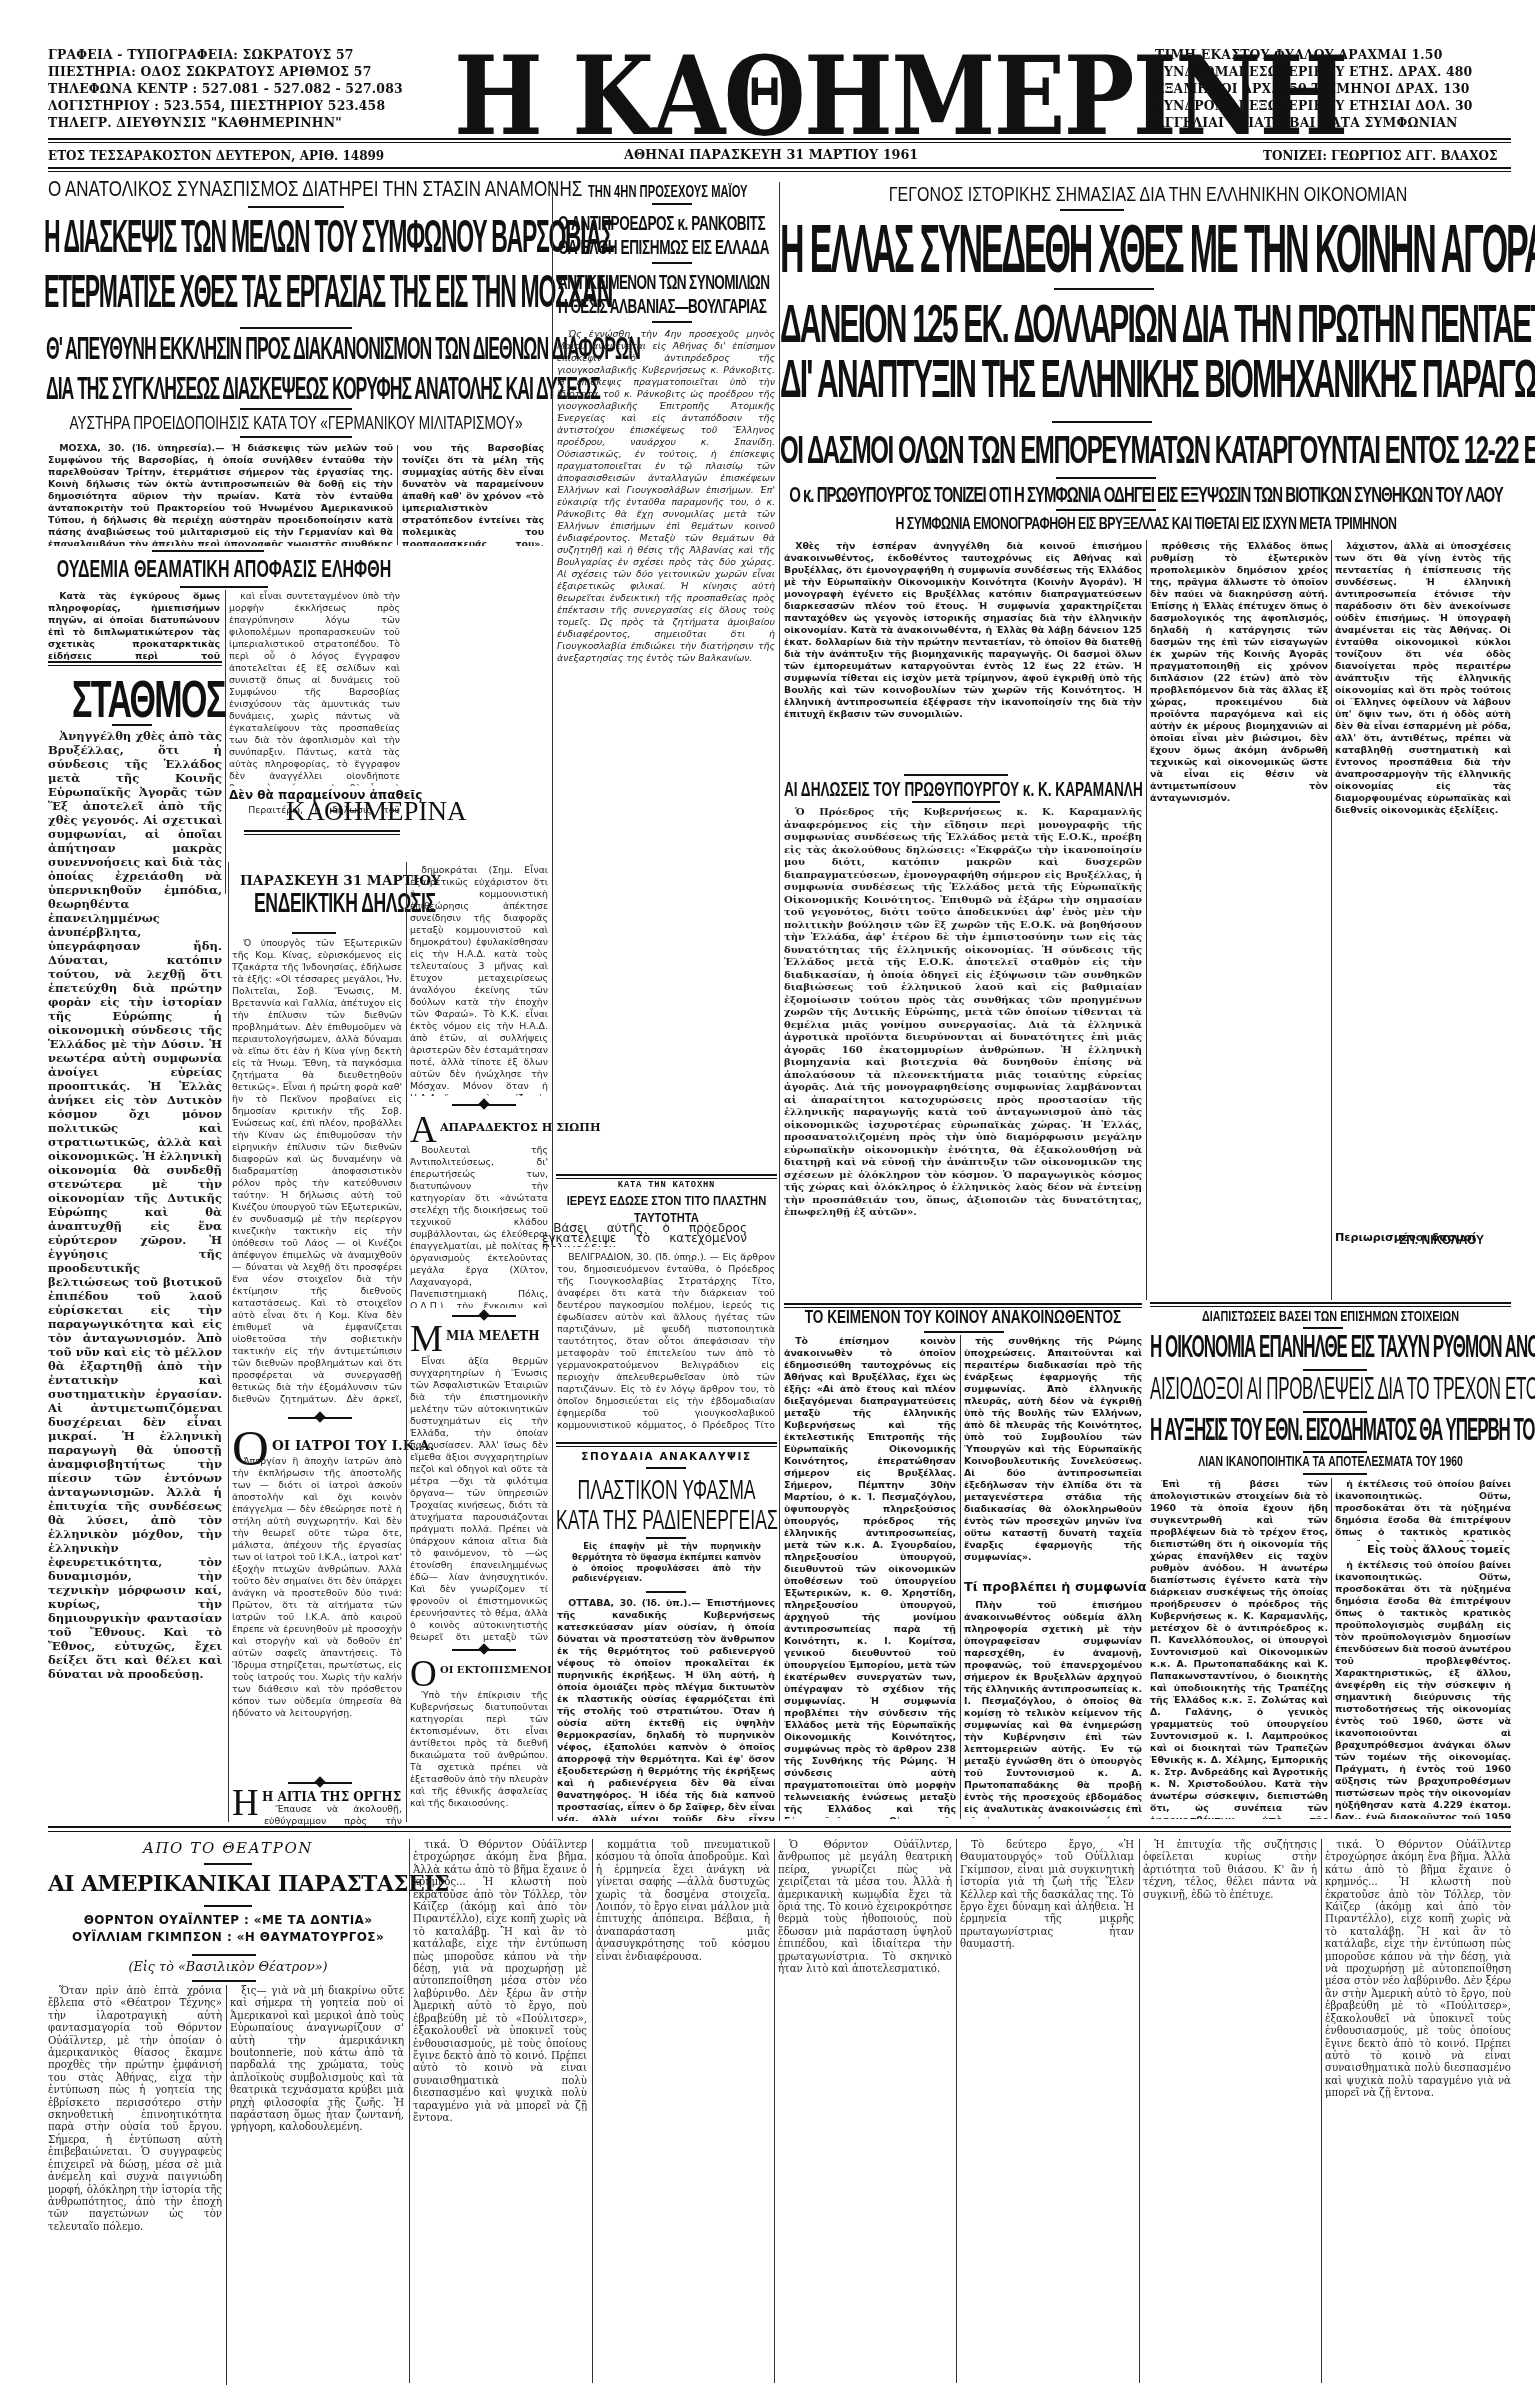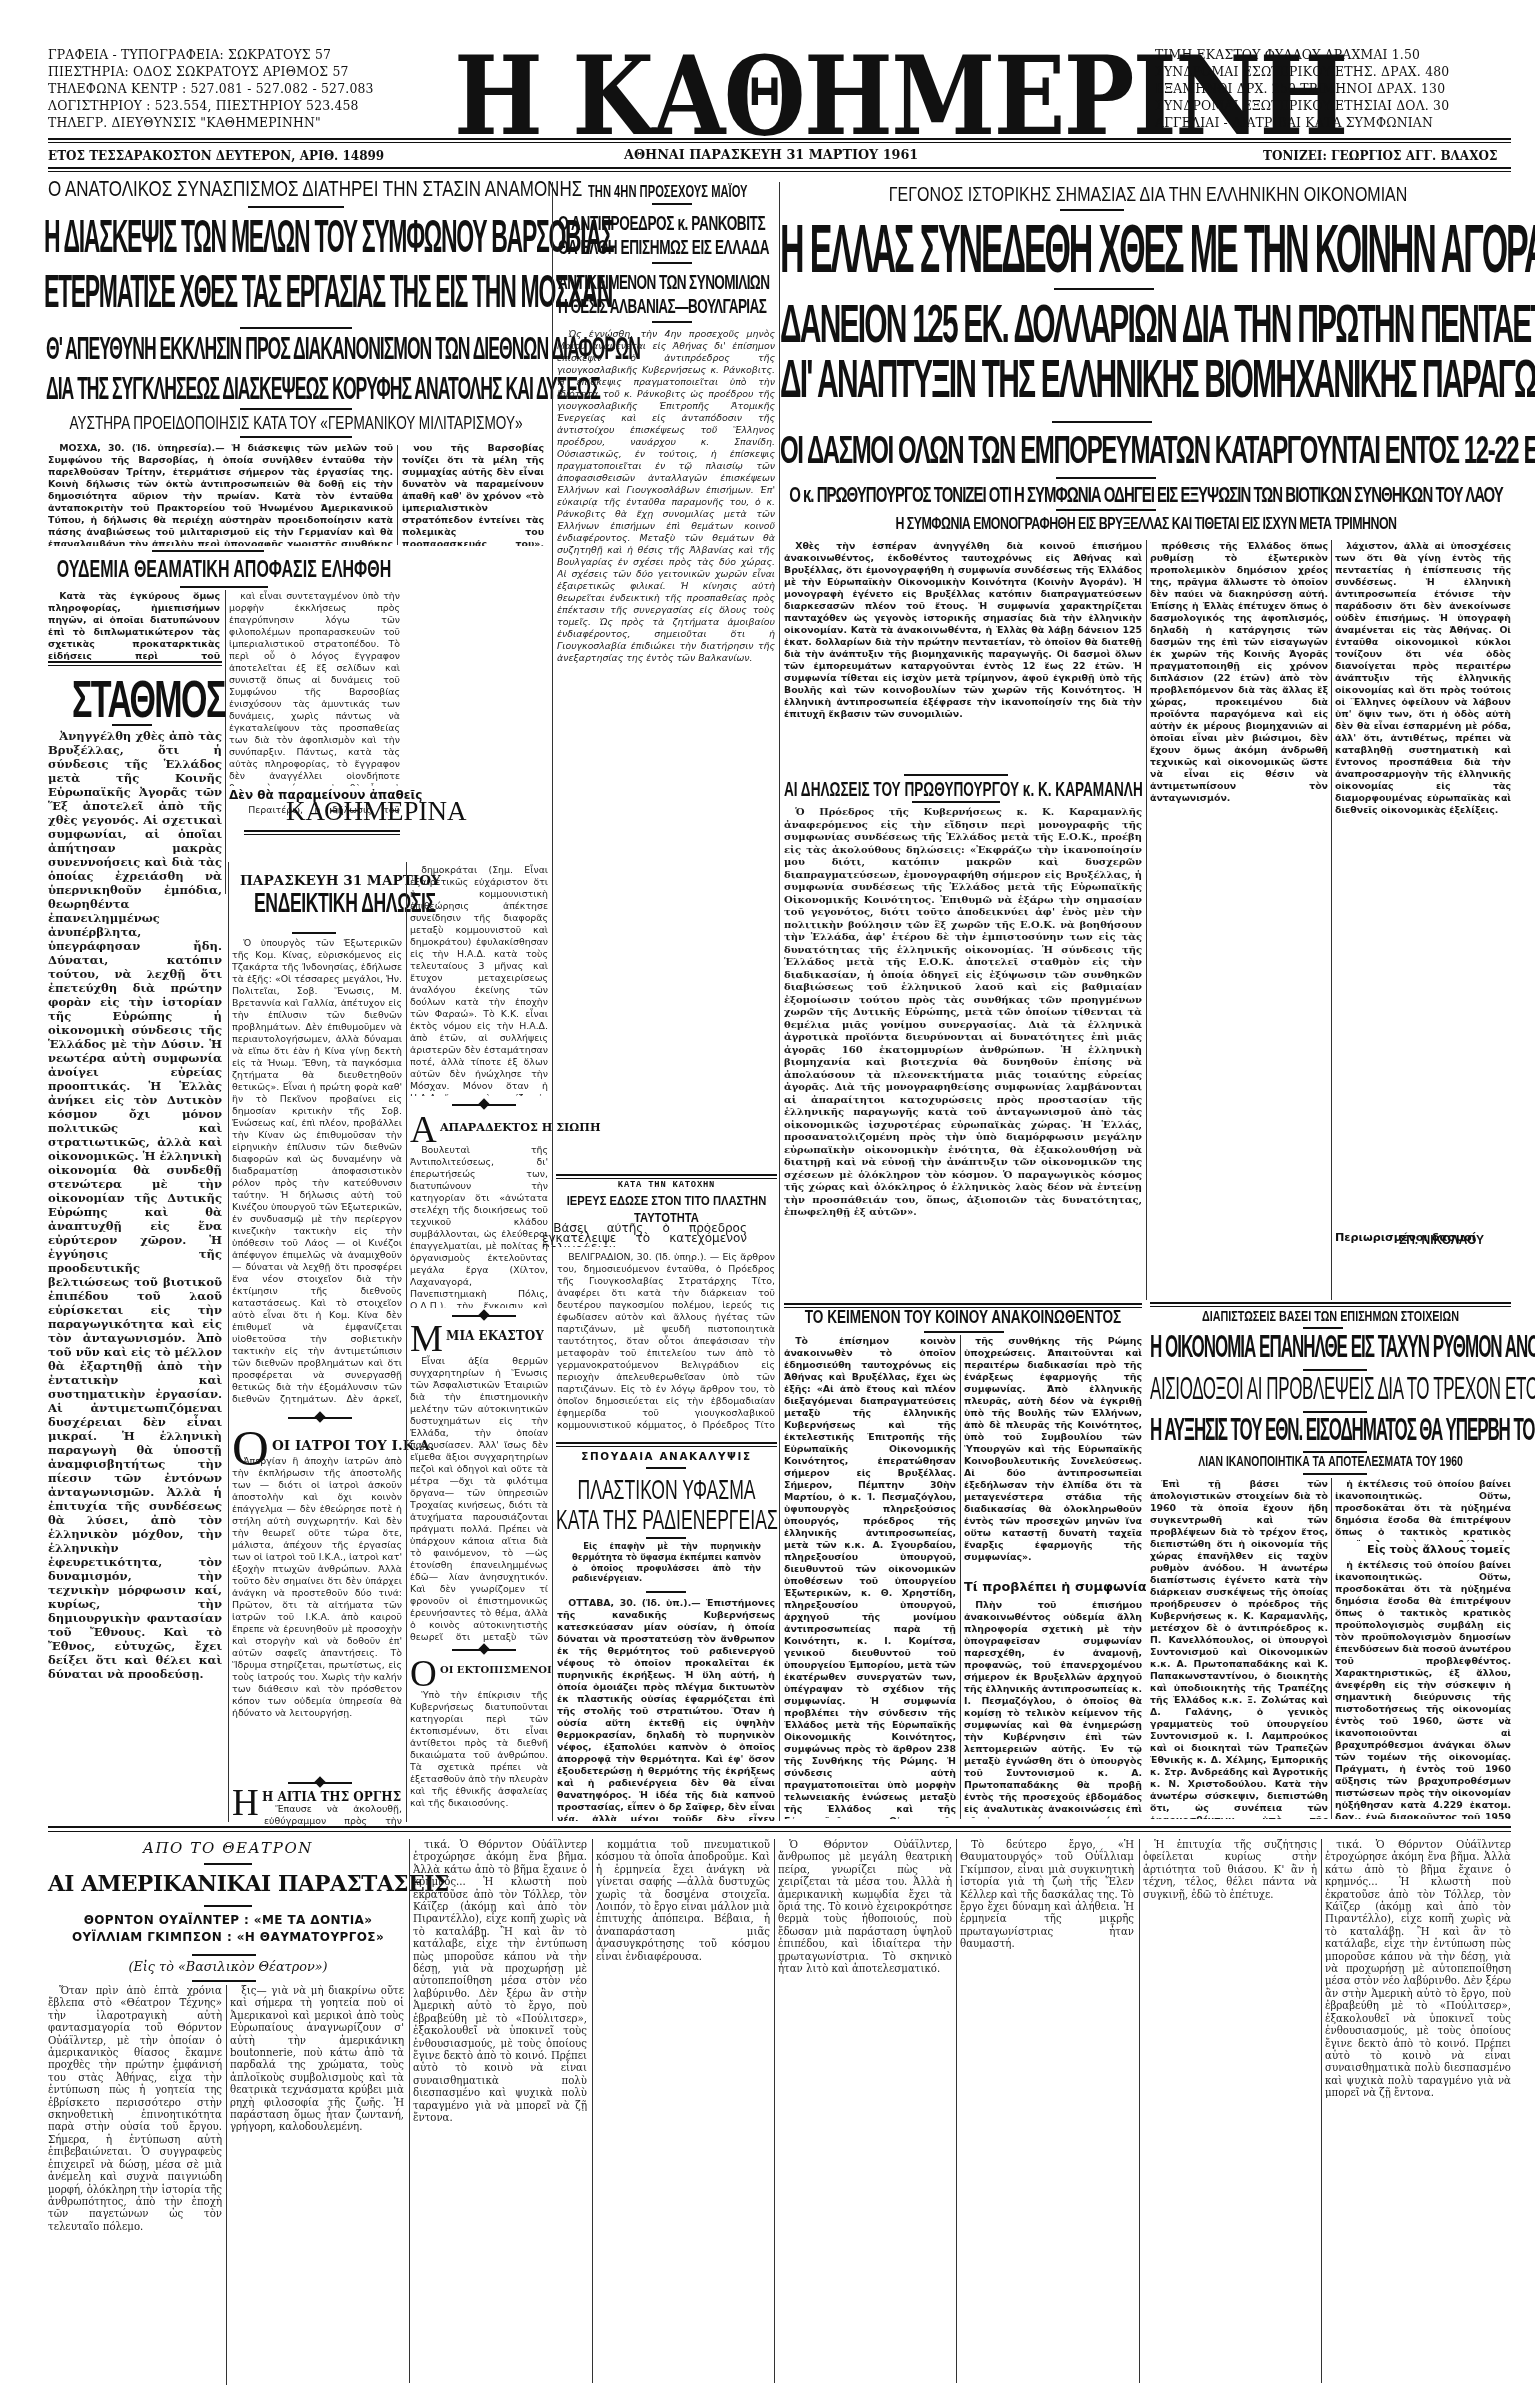--- a/index.html
+++ b/index.html
@@ -1,18 +1,18 @@
 <!DOCTYPE html>
 <html style="font-size:12.8px"><head>
 <meta charset="utf-8">
 <style>
   html,body{margin:0;padding:0;background:#fff;}
   body{width:1535px;height:2389px;position:relative;overflow:hidden;color:#111;font-family:"DejaVu Serif",serif;}
   .abs{position:absolute;}
-  .mast-info{font-family:"DejaVu Serif",serif;font-weight:normal;font-size:12.4px;line-height:17px;letter-spacing:0.2px;white-space:nowrap;}
+  .mast-info{font-family:"DejaVu Serif",serif;font-weight:bold;font-size:12.4px;line-height:17px;letter-spacing:0.2px;white-space:nowrap;}
   .mast-title{font-family:"DejaVu Serif",serif;font-weight:bold;font-size:94px;letter-spacing:-1.6px;line-height:1;transform:scaleY(1.15);transform-origin:top left;white-space:nowrap;}
   .dbl{position:absolute;height:4.8px;border-top:2.4px solid #111;border-bottom:1.6px solid #111;box-sizing:border-box;}
   .dateline{font-family:"DejaVu Serif",serif;font-weight:bold;font-size:12px;white-space:nowrap;}
   .cond{font-family:"Liberation Sans",sans-serif;font-weight:bold;transform-origin:top left;white-space:nowrap;line-height:1;}
   .center{text-align:center;}
   .body{font-family:"DejaVu Serif",serif;font-size:9.8px;line-height:12.3px;text-align:justify;overflow:hidden;color:#1a1a1a;}
   .body.big{font-size:11.6px;line-height:14px;font-weight:bold;}
   .body.sans{font-family:"DejaVu Sans",sans-serif;font-size:9.4px;line-height:12px;}
   .body p{margin:0 0 1.6px 0;text-indent:11.2px;}
   .vrule{position:absolute;width:1.2px;background:#333;}
@@ -122,21 +122,21 @@
 <div class="abs" style="left:410px;top:1114px;width:138px;">
   <span class="dropcap" style="font-size:37px;line-height:32px;">Α</span>
   <span class="serifhead" style="font-size:11.2px;display:block;padding-top:6.4px;">ΑΠΑΡΑΔΕΚΤΟΣ Η ΣΙΩΠΗ</span>
 </div>
 <div class="abs body sans" style="left:410px;top:1144px;width:138px;height:164px;">
     <p>Βουλευταὶ τῆς Ἀντιπολιτεύσεως, δι' ἐπερωτήσεώς των, διατυπώνουν τὴν κατηγορίαν ὅτι «ἀνώτατα στελέχη τῆς διοικήσεως τοῦ τεχνικοῦ κλάδου συμβάλλονται, ὡς ἐλεύθεροι ἐπαγγελματίαι, μὲ πολίτας ἢ ὀργανισμοὺς ἐκτελοῦντας μεγάλα ἔργα (Χίλτον, Λαχαναγορά, Πανεπιστημιακὴ Πόλις, Ο.Λ.Π.), τὴν ἔγκρισιν καὶ ἐποπτείαν τῶν ὁποίων κάμνουν οἱ ἴδιοι». Ἡ κατηγορία δὲν ἠμπορεῖ νὰ παραμείνῃ ἀναπάντητος. Ἐκτὸς τῆς ὀφειλομένης ὑπὸ τοῦ ἐπερωτωμένου ὑπουργοῦ Δημοσίων Ἔργων καὶ Συγκοινωνιῶν ἀπαντήσεως, πρέπει καὶ οἱ ἄλλως ἐνδιαφερόμενοι νὰ ἐξηγήσουν τί ἀκριβῶς συμβαίνει. Καὶ ἐὰν ἀβάσιμος εἶναι ἡ κατηγορία, νὰ ἀξιώσουν ὅπως οἱ ἐπερωτῶντες βουλευταὶ τοὺς ἀποκαταστήσουν ἠθικῶς. Σιωπὴ ἐπὶ τοῦ θέματος δὲν ἐπιτρέπεται.</p>
   </div>
 <div class="diamond" style="left:452px;top:1315px;width:64px;"></div>
 <div class="abs" style="left:410px;top:1323px;width:138px;">
   <span class="dropcap" style="font-size:37px;line-height:32px;">Μ</span>
-  <span class="serifhead" style="font-size:12px;display:block;padding-top:6.4px;">ΜΙΑ ΕΚΑΣΤΟΥ</span>
+  <span class="serifhead" style="font-size:12px;display:block;padding-top:6.4px;">ΜΙΑ ΜΕΛΕΤΗ</span>
 </div>
 <div class="abs body sans" style="left:410px;top:1355px;width:138px;height:288px;">
     <p>Εἶναι ἀξία θερμῶν συγχαρητηρίων ἡ Ἕνωσις τῶν Ἀσφαλιστικῶν Ἑταιριῶν διὰ τὴν ἐπιστημονικὴν μελέτην τῶν αὐτοκινητικῶν δυστυχημάτων εἰς τὴν Ἑλλάδα, τὴν ὁποίαν παρουσίασεν. Ἀλλ' ἴσως δὲν εἴμεθα ἄξιοι συγχαρητηρίων πεζοὶ καὶ ὁδηγοὶ καὶ οὔτε τὰ μέτρα —ὄχι τὰ φιλότιμα ὄργανα— τῶν ὑπηρεσιῶν Τροχαίας κινήσεως, διότι τὰ ἀτυχήματα παρουσιάζονται πράγματι πολλά. Πρέπει νὰ ὑπάρχουν κάποια αἴτια διὰ τὸ φαινόμενον, τὸ —ὡς ἐτονίσθη ἐπανειλημμένως ἐδῶ— λίαν ἀνησυχητικόν. Καὶ δὲν γνωρίζομεν τί φρονοῦν οἱ ἐπιστημονικῶς ἐρευνήσαντες τὸ θέμα, ἀλλὰ ὁ κοινὸς αὐτοκινητιστὴς θεωρεῖ ὅτι μεταξὺ τῶν αἰτίων εἶναι τὰ ἑξῆς: πλημμελὴς ἔρευνα τῆς ἱκανότητος τοῦ ὁδηγεῖν κατὰ τὴν χορήγησιν τῆς ἀδείας (διπλώματος)· καμμία ἔρευνα τῆς μηχανικῆς καταστάσεως τῶν ὀχημάτων· παροχὴ ἀδείας κυκλοφορίας εἰς πάσης φύσεως τροχοφόρα, τινὰ τῶν ὁποίων —μοτοσυκλέτται κλπ.— «φορτώνουν» βάσει κριτηρίων κατοχικῆς δυναμικότητος· ἔλλειψις μορφώσεως τοῦ κοινοῦ καί, τέλος, ἀνοχὴ εἰς τὴν ἀνάπτυξιν μεγάλων ταχυτήτων. Ἀφοῦ δὲ ἡ συζήτησις περὶ Τροχαίας καὶ δυστυχημάτων, τί ἀπέγινεν, ἄραγε, ἐκεῖνος ὁ τόσον διαφημισθεὶς κῶδιξ τῆς ὁδικῆς κυκλοφορίας;</p>
   </div>
 <div class="diamond" style="left:452px;top:1649px;width:64px;"></div>
 <div class="abs" style="left:410px;top:1658px;width:138px;">
   <span class="dropcap" style="font-size:37px;line-height:32px;">Ο</span>
   <span class="serifhead" style="font-size:10px;display:block;padding-top:6.4px;">ΟΙ ΕΚΤΟΠΙΣΜΕΝΟΙ</span>
 </div>
 <div class="abs body sans" style="left:410px;top:1689px;width:138px;height:128px;">

